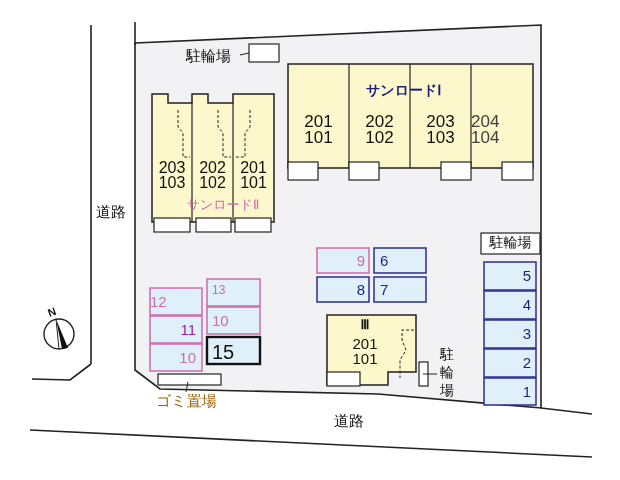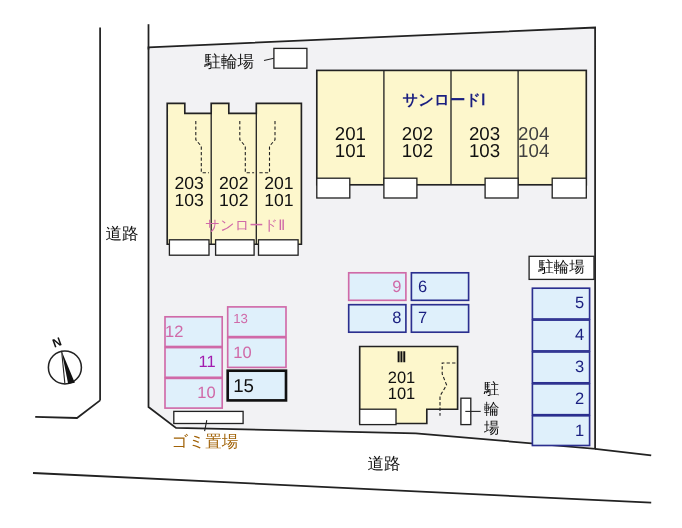--- a/index.html
+++ b/index.html
@@ -143,21 +143,21 @@
   <div>駐</div>
   <div>輪</div>
   <div>場</div>
 </div>
 
 <div style="position:absolute;left:150px;top:293px;width:46px;text-align:left;font-size:15px;color:#d06aa8;" class="num">12</div>
 <div style="position:absolute;left:150px;top:321px;width:46px;text-align:right;font-size:15px;color:#a21caf;" class="num">11</div>
 <div style="position:absolute;left:150px;top:349px;width:46px;text-align:right;font-size:15px;color:#d06aa8;" class="num">10</div>
 <div style="position:absolute;left:212px;top:283px;font-size:12px;color:#d06aa8;" class="num">13</div>
 <div style="position:absolute;left:212px;top:312px;font-size:15px;color:#d06aa8;" class="num">10</div>
-<div style="position:absolute;left:212px;top:341px;font-size:17px;color:#111;" class="num">15</div>
+<div style="position:absolute;left:212px;top:341px;font-size:20px;color:#111;" class="num">15</div>
 
 <div style="position:absolute;left:156px;top:392px;font-size:15px;color:#a16207;" class="lbl">ゴミ置場</div>
 
 <div style="position:absolute;left:482px;top:234px;width:57px;text-align:center;font-size:14px;color:#111;" class="lbl">駐輪場</div>
 <div style="position:absolute;left:484px;top:267px;width:47px;text-align:right;font-size:15px;color:#1a1f80;" class="num">5</div>
 <div style="position:absolute;left:484px;top:296px;width:47px;text-align:right;font-size:15px;color:#1a1f80;" class="num">4</div>
 <div style="position:absolute;left:484px;top:325px;width:47px;text-align:right;font-size:15px;color:#1a1f80;" class="num">3</div>
 <div style="position:absolute;left:484px;top:354px;width:47px;text-align:right;font-size:15px;color:#1a1f80;" class="num">2</div>
 <div style="position:absolute;left:484px;top:383px;width:47px;text-align:right;font-size:15px;color:#1a1f80;" class="num">1</div>
 

